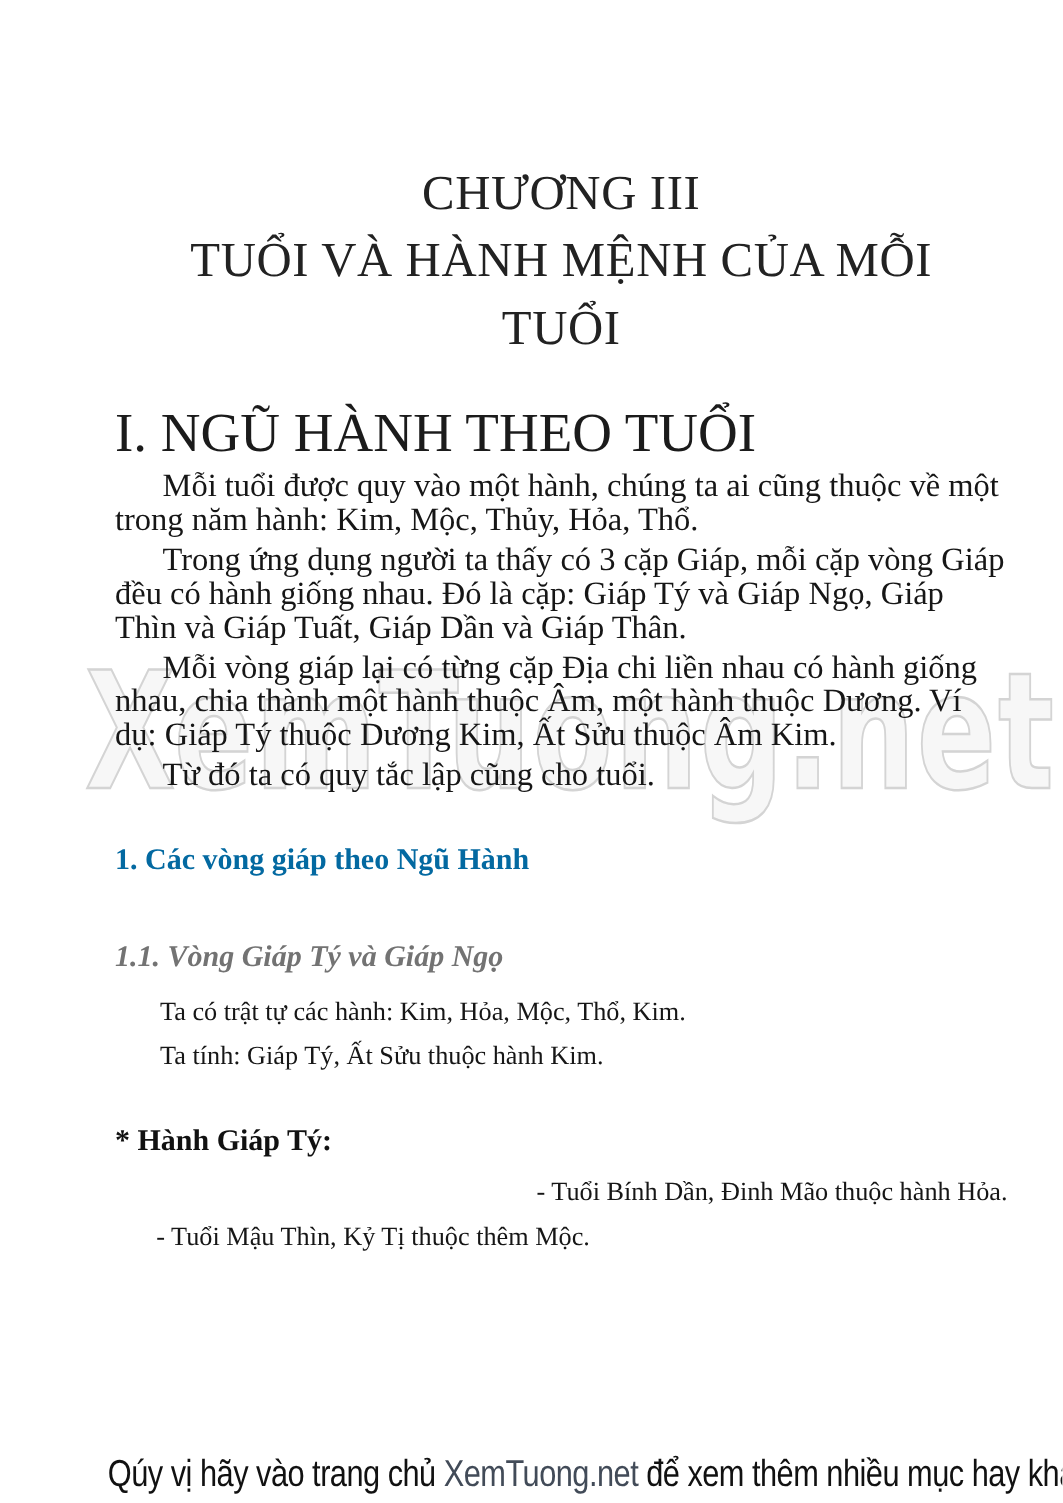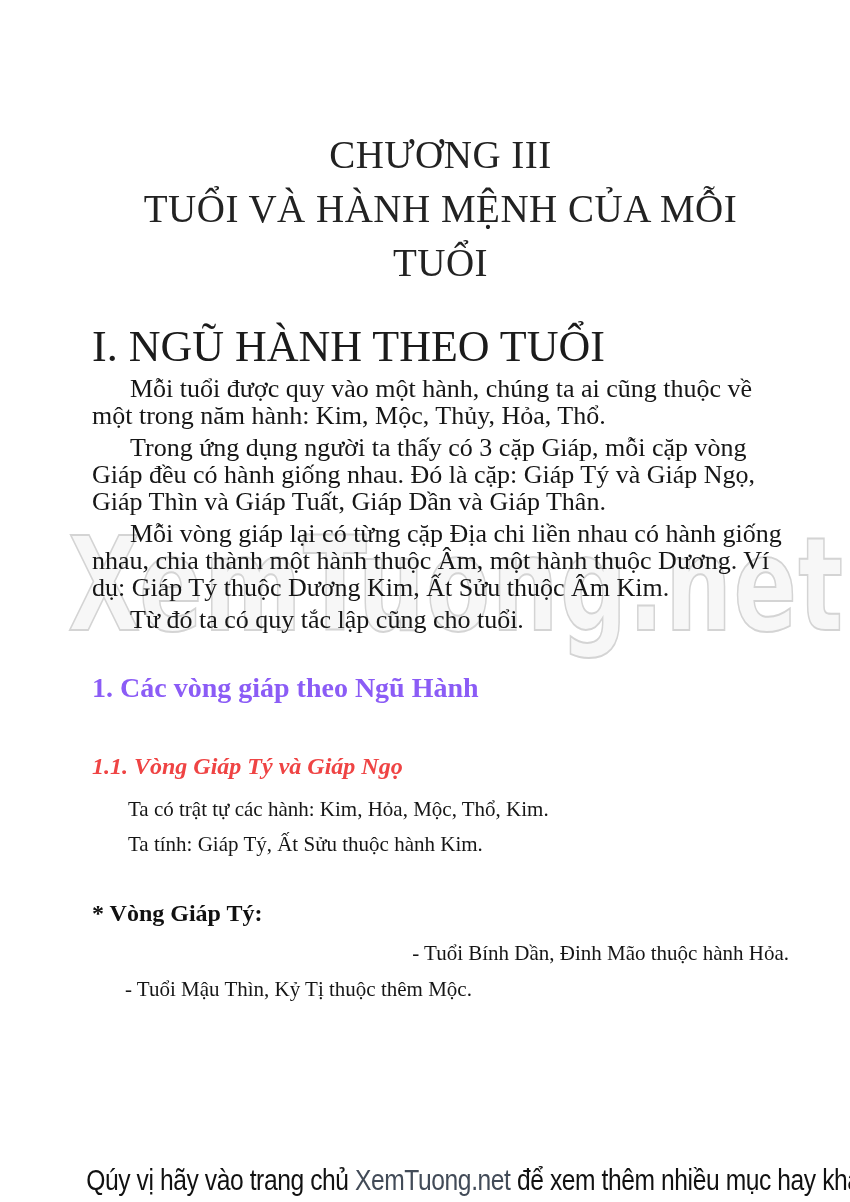--- a/index.html
+++ b/index.html
@@ -28,21 +28,21 @@
     transform: scaleX(0.72);
     transform-origin: left top;
     white-space: nowrap;
     user-select: none;
     pointer-events: none;
   }
   
   .content {
     position: relative;
     z-index: 1;
-    padding: 0 61px 0 92px;
+    padding: 0 44px 0 92px;
   }
   .chapter-title {
     margin-top: 128px;
     text-align: center;
     font-size: 39px;
     line-height: 54px;
     letter-spacing: 0.5px;
     color: #222222;
   }
   .section-heading {
@@ -56,32 +56,32 @@
   .heading-2 { margin-top: 36px; }
   .para {
     font-size: 26px;
     line-height: 27px;
     margin: 5px 0;
     text-indent: 38px;
     text-align: left;
   }
   .sub1 {
     margin: 40px 0 0 0;
-    font-size: 28px;
+    font-size: 24px;
     line-height: 30px;
     font-weight: bold;
-    color: #8b5cf6;
+    color: #0369a1;
   }
   .sub11 {
     margin: 48px 0 15px 0;
     font-size: 24px;
     line-height: 30px;
     font-weight: bold;
     font-style: italic;
-    color: #ef4444;
+    color: #737373;
   }
   .plain-line {
     font-size: 21px;
     line-height: 27px;
     padding-left: 36px;
   }
   .line-a { margin-top: 12px; }
   .line-b { margin-top: 8px; }
   .star-heading {
     margin-top: 40px;
@@ -145,21 +145,21 @@
     <p class="para">Từ đó ta có quy tắc lập cũng cho tuổi.</p>
 
 
     <div class="sub1">1. Các vòng giáp theo Ngũ Hành</div>
 
     <div class="sub11">1.1. Vòng Giáp Tý và Giáp Ngọ</div>
 
     <div class="plain-line line-a">Ta có trật tự các hành: Kim, Hỏa, Mộc, Thổ, Kim.</div>
     <div class="plain-line line-b">Ta tính: Giáp Tý, Ất Sửu thuộc hành Kim.</div>
 
-    <div class="star-heading">* Vòng Giáp Tý:</div>
+    <div class="star-heading">* Hành Giáp Tý:</div>
 
     <div class="dash-item item-a">- Tuổi Bính Dần, Đinh Mão thuộc hành Hỏa.</div>
     <div class="dash-item item-b">- Tuổi Mậu Thìn, Kỷ Tị thuộc thêm Mộc.</div>
 
   </div>
 
   <div class="footer">
     <span class="footer-inner"><span>Qúy vị hãy vào trang chủ </span><span class="footer-link">XemTuong.net</span><span> để xem thêm nhiều mục hay khác</span></span>
   </div>
 

